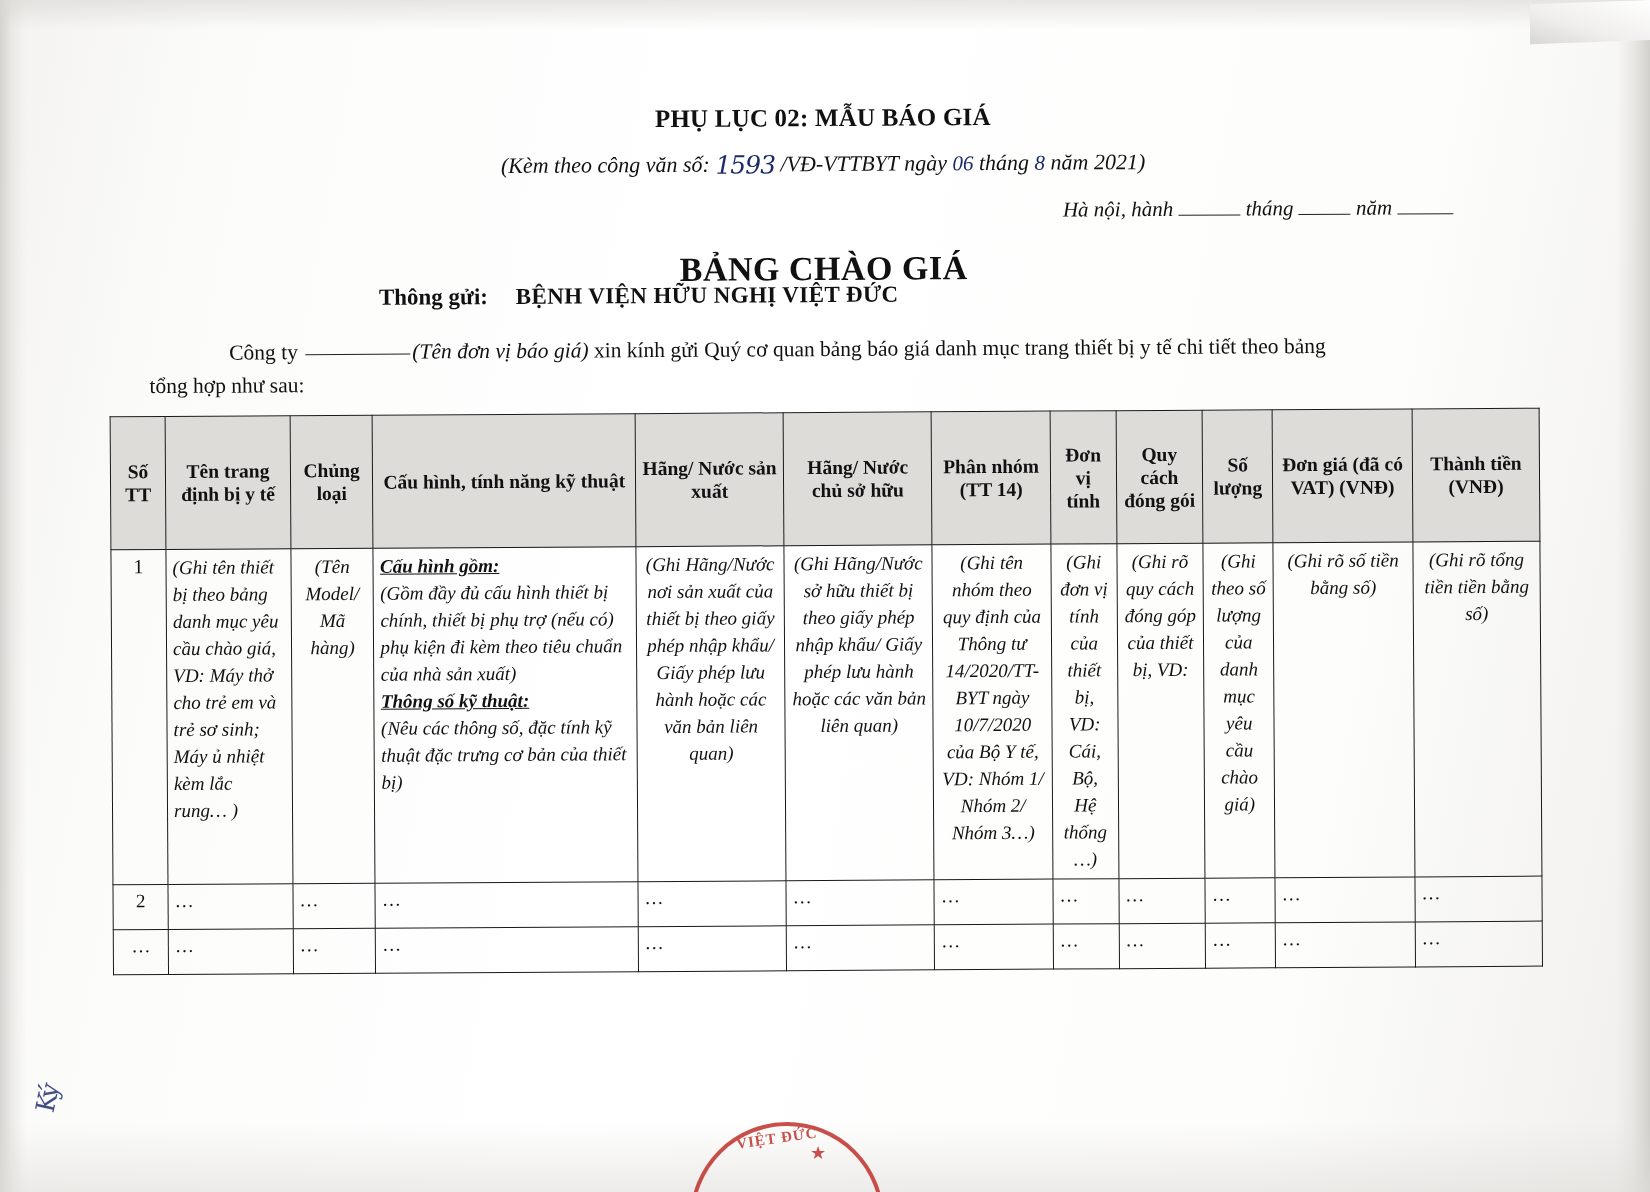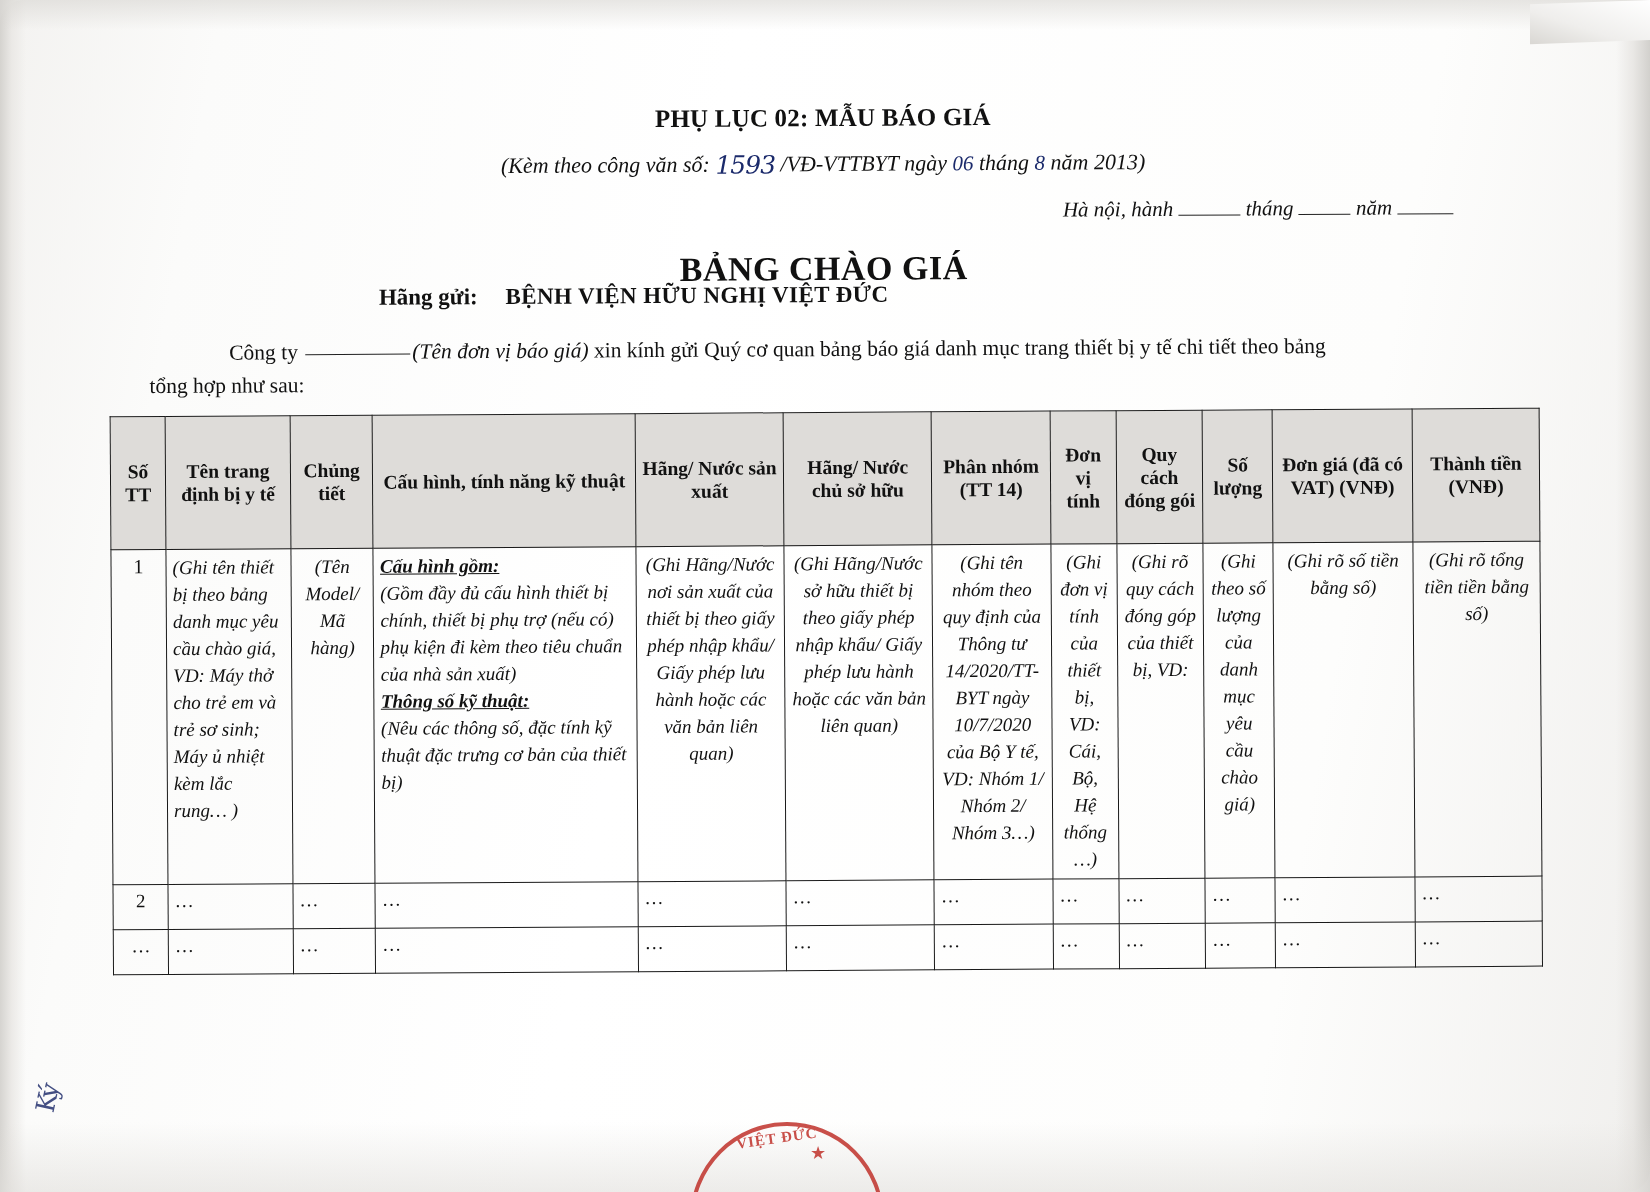--- a/index.html
+++ b/index.html
@@ -251,36 +251,36 @@
 
     <div class="title-main">PHỤ LỤC 02: MẪU BÁO GIÁ</div>
 
     <div class="subtitle">
       <span>(Kèm theo công văn số:</span>
       <span class="handwrite">1593</span>
       <span>/VĐ-VTTBYT ngày</span>
       <span class="hw-small">06</span>
       <span>tháng</span>
       <span class="hw-small">8</span>
-      <span>năm 2013)</span>
+      <span>năm 2021)</span>
     </div>
 
     <div class="date-line">
       <span>Hà nội, hành</span>
       <span class="ul ul-60"></span>
       <span>tháng</span>
       <span class="ul ul-50"></span>
       <span>năm</span>
       <span class="ul ul-55"></span>
     </div>
 
     <div class="big-title">BẢNG CHÀO GIÁ</div>
 
     <div class="kinh-gui-row">
-      <span>Hãng gửi:</span>
+      <span>Thông gửi:</span>
       <span class="recipient">BỆNH VIỆN HỮU NGHỊ VIỆT ĐỨC</span>
     </div>
 
     <div class="para">
       <span>Công ty</span>
       <span class="blank"></span><span class="it">(Tên đơn vị báo giá)</span>
       <span>xin kính gửi Quý cơ quan bảng báo giá danh mục trang thiết bị y tế chi tiết theo bảng</span>
     </div>
     <div class="para para-2">
       <span>tổng hợp như sau:</span>
@@ -298,21 +298,21 @@
         <col style="width:62px">
         <col style="width:82px">
         <col style="width:66px">
         <col style="width:132px">
         <col style="width:120px">
       </colgroup>
       <thead>
         <tr>
           <th>Số TT</th>
           <th>Tên trang định bị y tế</th>
-          <th>Chủng tiết</th>
+          <th>Chủng loại</th>
           <th>Cấu hình, tính năng kỹ thuật</th>
           <th>Hãng/ Nước sản xuất</th>
           <th>Hãng/ Nước chủ sở hữu</th>
           <th>Phân nhóm (TT 14)</th>
           <th>Đơn vị tính</th>
           <th>Quy cách đóng gói</th>
           <th>Số lượng</th>
           <th>Đơn giá (đã có VAT) (VNĐ)</th>
           <th>Thành tiền (VNĐ)</th>
         </tr>

